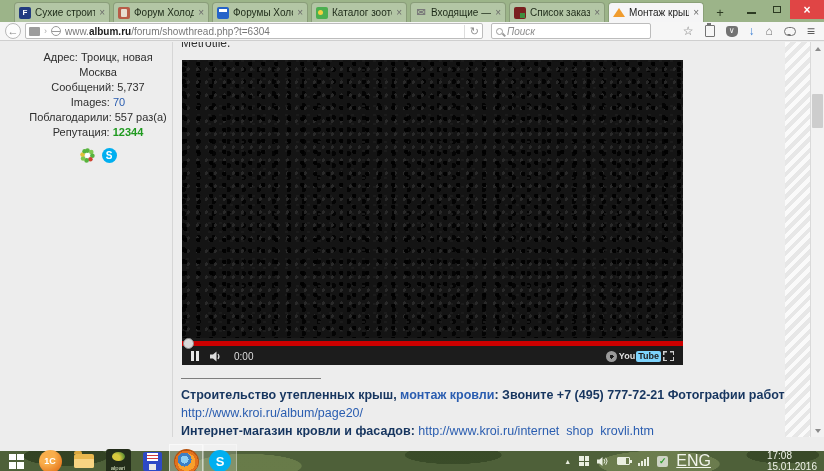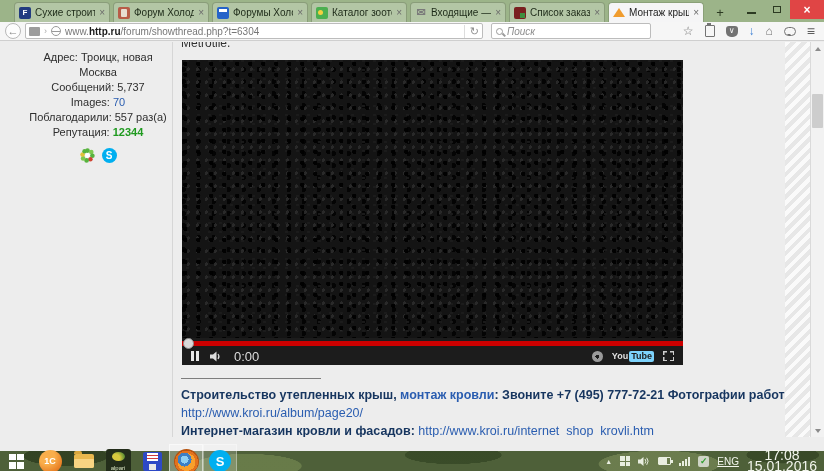--- a/index.html
+++ b/index.html
@@ -86,22 +86,22 @@
       radial-gradient(circle at 10% 80%, rgba(0,0,0,.8) 0 14%, transparent 15%);
     background-size:13px 11px,9px 13px,11px 9px,15px 12px;
   }
   .video-msg{position:absolute;left:0;right:0;top:146px;text-align:center;color:#fff;font-size:13px;}
   .vbar{position:absolute;left:0;right:0;bottom:0;height:27px;background:#1c1c1c;}
   .vprogress{position:absolute;left:0;right:0;top:3px;height:5px;background:#cc0000;}
   .vscrubber{position:absolute;left:1px;top:0;width:11px;height:11px;border-radius:50%;
     background:#d9d9d9;border:1px solid #8f8f8f;}
   .vcontrols{position:absolute;left:0;right:0;top:9px;bottom:0;display:flex;align-items:center;padding:0 9px;gap:11px;}
   .pause-ico{width:8px;height:10px;border-left:3px solid #e8e8e8;border-right:3px solid #e8e8e8;}
-  .vtime{color:#dcdcdc;font-size:13px;text-align:center;}
-  .vright{margin-left:auto;display:flex;align-items:center;gap:9px;}
+  .vtime{color:#dcdcdc;font-size:10px;text-align:center;}
+  .vright{margin-left:auto;display:flex;align-items:center;gap:2px;}
   .gear-ico{width:11px;height:11px;border-radius:50%;
     background:radial-gradient(circle,#1c1c1c 0 2px,#9a9a9a 2px);}
   .yt-logo{display:flex;align-items:center;gap:1px;}
   .yt-you{color:#e0e0e0;font-size:9px;font-weight:bold;}
   .yt-tube{background:#7dd3fc;color:#1c1c1c;font-size:9px;font-weight:bold;border-radius:2px;padding:0 2px;line-height:11px;}
   .fs-ico{width:11px;height:10px;background-repeat:no-repeat;background-image:
     linear-gradient(#cfcfcf,#cfcfcf),linear-gradient(#cfcfcf,#cfcfcf),
     linear-gradient(#cfcfcf,#cfcfcf),linear-gradient(#cfcfcf,#cfcfcf),
     linear-gradient(#cfcfcf,#cfcfcf),linear-gradient(#cfcfcf,#cfcfcf),
     linear-gradient(#cfcfcf,#cfcfcf),linear-gradient(#cfcfcf,#cfcfcf);
@@ -164,22 +164,22 @@
   .tray-flag{width:10px;height:10px;display:grid;grid-template-columns:1fr 1fr;grid-template-rows:1fr 1fr;gap:1px;}
   .tray-flag i{background:#e9eee0;}
   .battery-ico{width:13px;height:8px;border:1px solid #e9eee0;border-radius:1px;position:relative;background:linear-gradient(90deg,#e9eee0 0 8px,transparent 8px);}
   .battery-ico::after{content:"";position:absolute;right:-3px;top:2px;width:2px;height:3px;background:#e9eee0;}
   .bars{display:flex;align-items:flex-end;gap:1px;height:10px;}
   .bars i{width:2px;background:#e9eee0;}
   .bars i:nth-child(1){height:3px;} .bars i:nth-child(2){height:5px;}
   .bars i:nth-child(3){height:7px;} .bars i:nth-child(4){height:9px;}
   .eject-ico{width:11px;height:11px;background:#cfd4c6;border-radius:2px;color:#2f9e2f;
     font-size:9px;font-weight:bold;line-height:11px;text-align:center;}
-  .tray-lang{font-size:10px;text-decoration:underline;}
-  .tray-clock{font-size:14px;line-height:11.5px;text-align:center;}
+  .tray-lang{font-size:16px;text-decoration:underline;}
+  .tray-clock{font-size:10px;line-height:11.5px;text-align:left;margin-left:48px;}
   
   .fav{width:12px;height:12px;flex:0 0 auto;display:flex;align-items:center;justify-content:center;border-radius:2px;font-weight:bold;}
   .fav-f{background:#223b80;color:#fff;font-size:8px;}
   .fav-fridge{background:#b85c48;}
   .fav-fridge i{display:block;width:6px;height:8px;background:#e8ddd2;border-radius:1px;}
   .fav-blue{background:#2563c9;position:relative;overflow:hidden;}
   .fav-blue::after{content:"";position:absolute;left:2px;top:2px;width:8px;height:3px;background:#fff;}
   .fav-pet{background:#4caf50;position:relative;overflow:hidden;}
   .fav-pet::after{content:"";position:absolute;left:2px;top:3px;width:5px;height:5px;border-radius:50%;background:#f4d03f;}
   .fav-mail{color:#7a7a7a;font-size:11px;background:transparent;}
@@ -246,21 +246,21 @@
       <div class="winbtn close">×</div>
     </div>
   </div>
 
   <div class="toolbar">
     <div class="back-btn">←</div>
     <div class="url-field">
       <span class="page-proxy"></span>
       <span class="chevron">›</span>
       <span class="globe"></span>
-      <span class="url-text"><span>www.</span><span class="url-domain">http.ru</span><span>/forum/showthread.php?t=6304</span></span>
+      <span class="url-text"><span>www.</span><span class="url-domain">album.ru</span><span>/forum/showthread.php?t=6304</span></span>
       <span class="reload">↻</span>
     </div>
     <div class="search-field">
       <span class="magnifier"></span>
       <input class="search-input" placeholder="Поиск" style="">
     </div>
     <div class="nav-actions">
       <span class="nav-ico">☆</span>
       <span class="clipboard"></span>
       <span class="pocket">∨</span>

